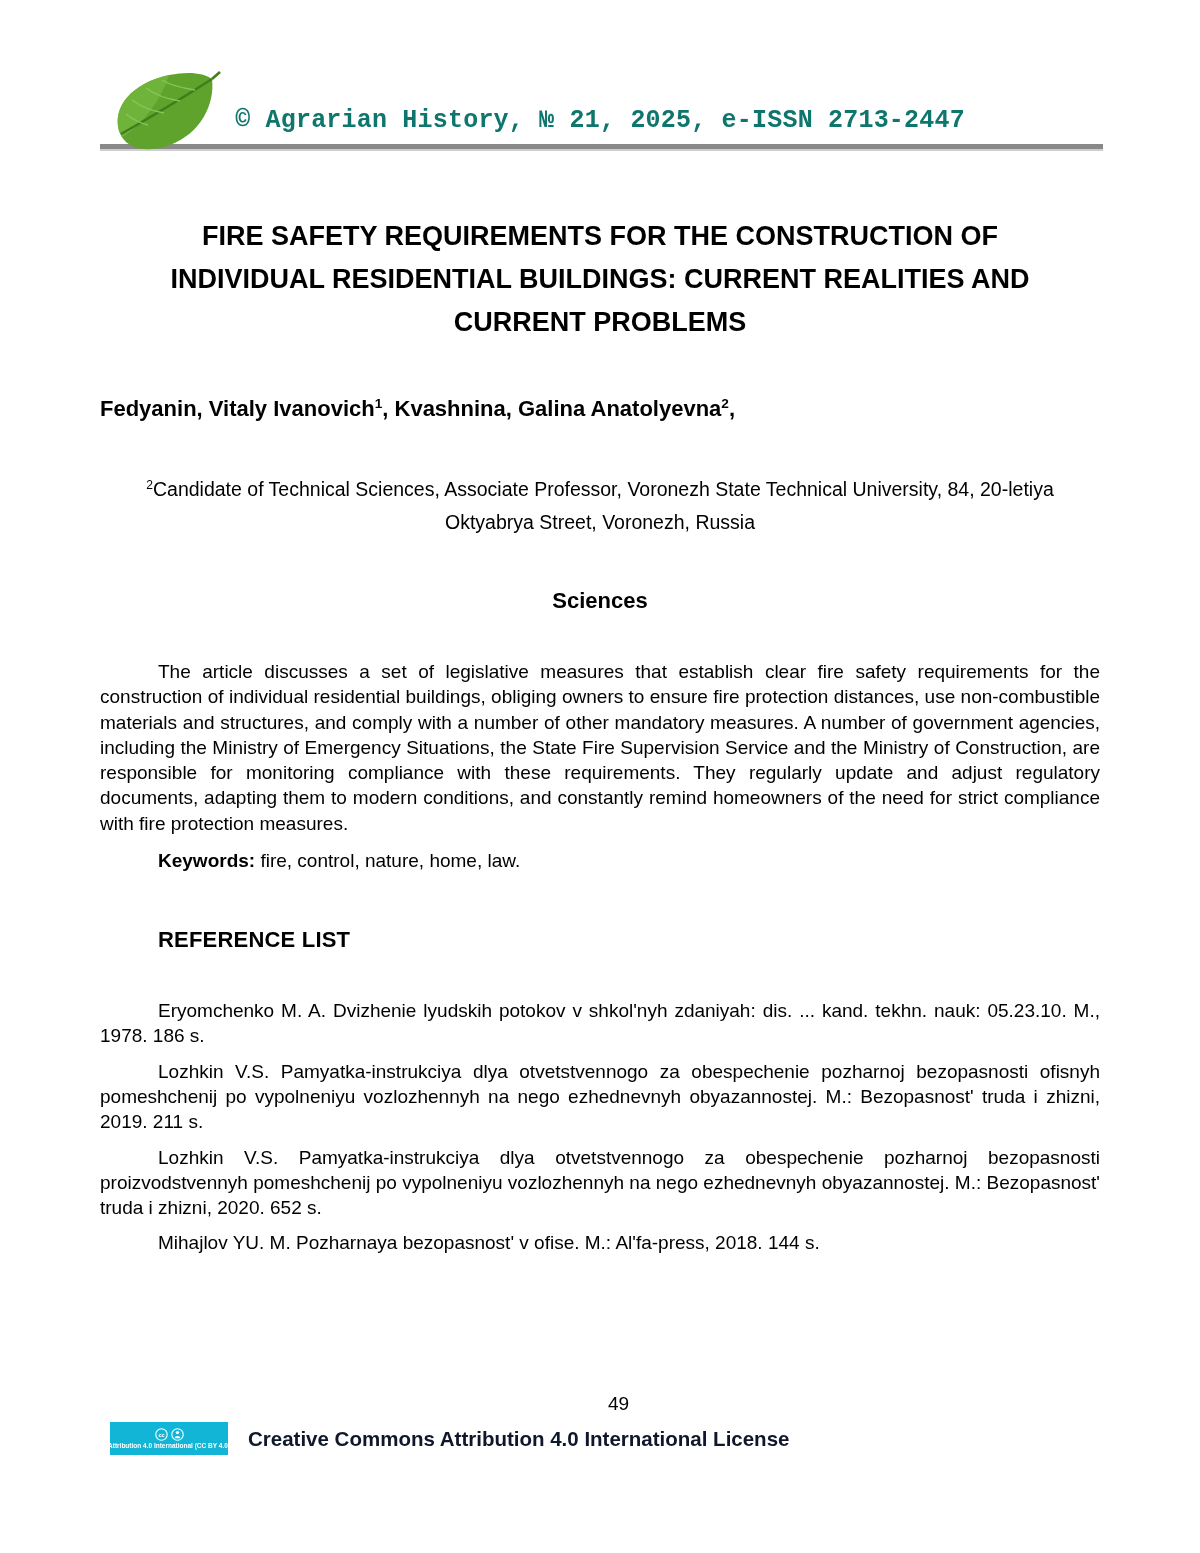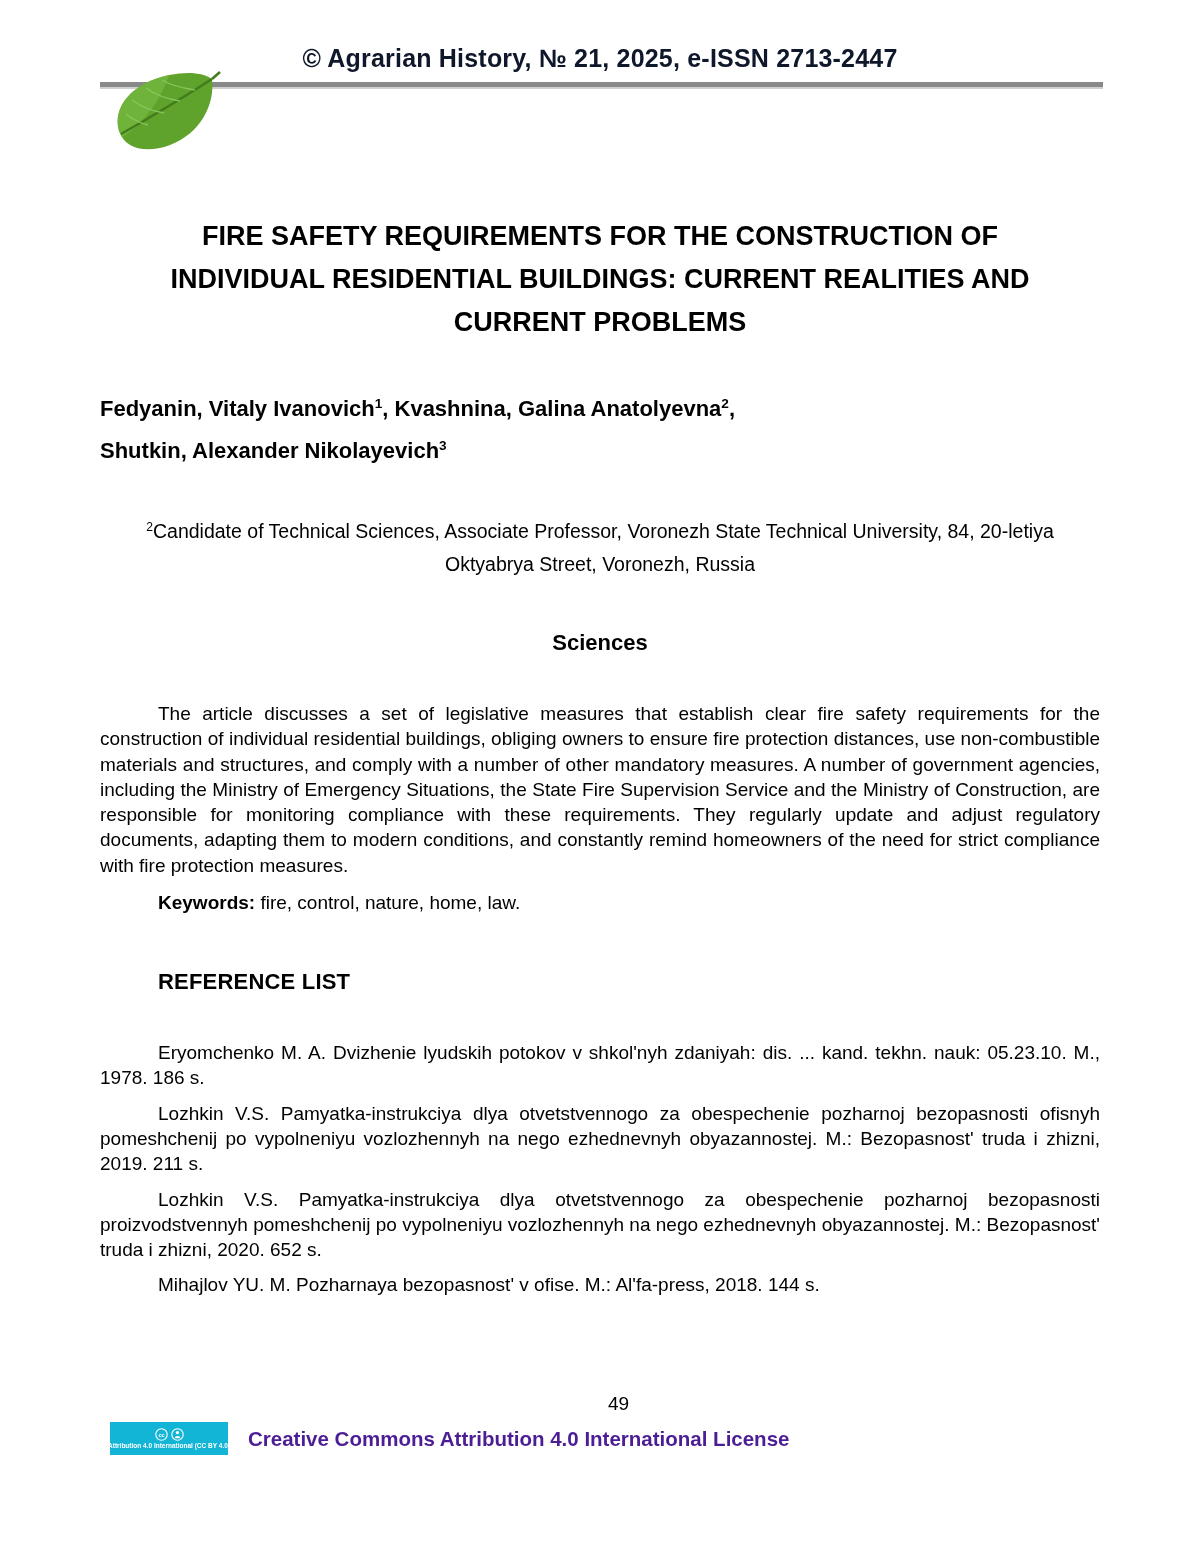--- a/index.html
+++ b/index.html
@@ -13,25 +13,25 @@
     font-family: "Liberation Sans", sans-serif;
     color: #000;
     overflow: hidden;
   }
 
   
   .header { position: relative; height: 158px; }
   .leaf-logo { position: absolute; left: 112px; top: 70px; width: 110px; height: 90px; }
   .journal-line {
     text-align: center;
-    padding-top: 44px;
-    font-family: Liberation Sans, sans-serif;
+    padding-top: 106px;
+    font-family: Liberation Mono, monospace;
     font-weight: bold;
     font-size: 25px;
-    color: #0f172a;
+    color: #0f766e;
     letter-spacing: 0.2px;
   }
   .header-rule {
     margin-left: 100px;
     margin-top: 9px;
     width: 1003px;
     height: 7px;
     background: #898989;
     border-bottom: 2px solid #cfcfcf;
   }
@@ -127,21 +127,21 @@
     flex: 0 0 auto;
   }
   .cc-badge-icons { display: flex; gap: 3px; }
   .cc-badge-label {
     color: #ffffff;
     font-size: 6.5px;
     font-weight: bold;
     white-space: nowrap;
   }
   .license-text {
-    color: #4c1d95;
+    color: #0f172a;
     font-weight: bold;
     font-size: 20.5px;
     text-decoration: none;
     cursor: pointer;
   }
 </style>
 </head>
 <body>
 
 <div class="page">
@@ -159,21 +159,20 @@
     <div class="journal-line">© Agrarian History, № 21, 2025, e-ISSN 2713-2447</div>
     <div class="header-rule"></div>
   </div>
 
   <div class="content">
 
     <h1 class="article-title">FIRE SAFETY REQUIREMENTS FOR THE CONSTRUCTION OF INDIVIDUAL RESIDENTIAL BUILDINGS: CURRENT REALITIES AND CURRENT PROBLEMS</h1>
 
     <div class="authors">
       <div><span>Fedyanin, Vitaly Ivanovich</span><sup>1</sup><span>, </span><span>Kvashnina, Galina Anatolyevna</span><sup>2</sup><span>,</span></div>
-      <div><span>Shutkin, Alexander Nikolayevich</span><sup>3</sup></div>
     </div>
 
     <div class="affiliations">
       <div class="affiliation"><sup>2</sup><span>Candidate of Technical Sciences, Associate Professor, Voronezh State Technical University, 84, 20-letiya Oktyabrya Street, Voronezh, Russia</span></div>
     </div>
 
     <div class="abstract-heading">Sciences</div>
 
     <p class="abstract-text">The article discusses a set of legislative measures that establish clear fire safety requirements for the construction of individual residential buildings, obliging owners to ensure fire protection distances, use non-combustible materials and structures, and comply with a number of other mandatory measures. A number of government agencies, including the Ministry of Emergency Situations, the State Fire Supervision Service and the Ministry of Construction, are responsible for monitoring compliance with these requirements. They regularly update and adjust regulatory documents, adapting them to modern conditions, and constantly remind homeowners of the need for strict compliance with fire protection measures.</p>
 

